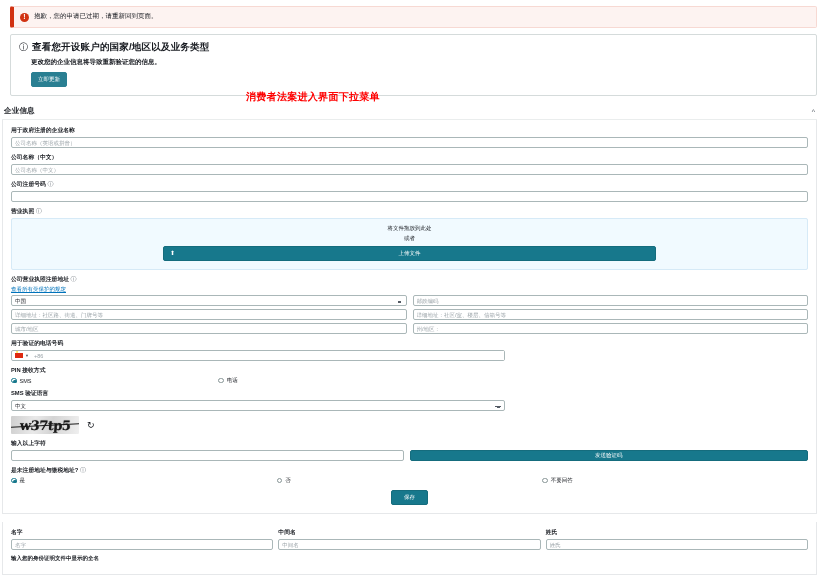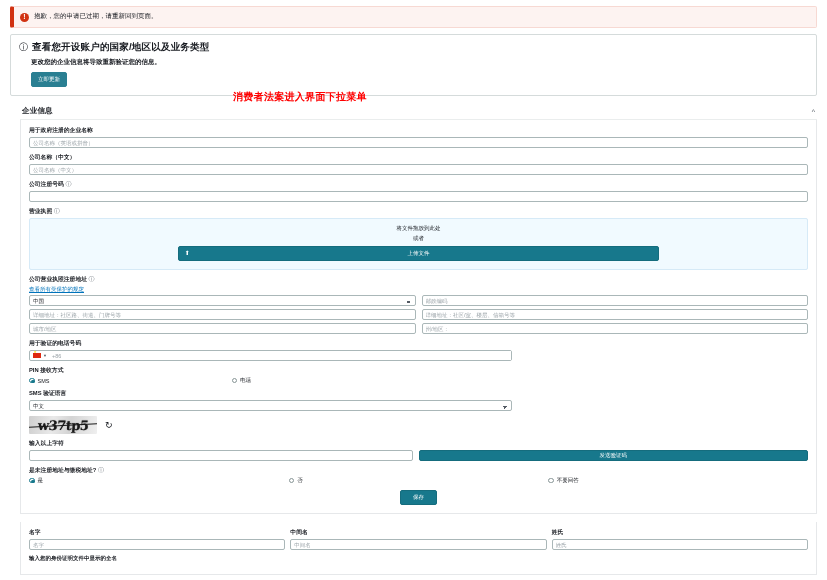--- a/index.html
+++ b/index.html
@@ -53,27 +53,27 @@
   .infobox-title { font-size: 9.5px; font-weight: 600; letter-spacing: .2px; }
   .infobox-sub { font-size: 6.5px; font-weight: bold; margin: 4px 0 0 12px; color:#16191f; }
   .btn-update {
     margin: 4px 0 0 12px;
     background: #2a7f92; color: #fff;
     border: 1px solid #2a7f92; border-radius: 2px;
     font-size: 5.5px; padding: 3px 6px;
     cursor: pointer; font-family: inherit;
   }
   .annot {
-    position: absolute; left: 222px; top: 55px;
+    position: absolute; left: 235px; top: 55px;
     color: #ff0000; font-size: 10px; font-weight: 600; letter-spacing: .3px;
     white-space: nowrap;
   }
 
   
-  .section { margin: 8px 10px 0 20px; }
+  .section { margin: 8px 10px 0 2px; }
   .section-head {
     display: flex; align-items: center; justify-content: space-between;
     padding: 2px 2px 3px 2px;
     border-bottom: 1px solid #eaeded;
   }
   .section-title { font-size: 7.5px; font-weight: 700; letter-spacing: .2px; }
   .chev { font-size: 7px; color: #545b64; cursor: pointer; }
   .section-body {
     border: 1px solid #e6e8ea; border-top: none;
     background: #fff;

